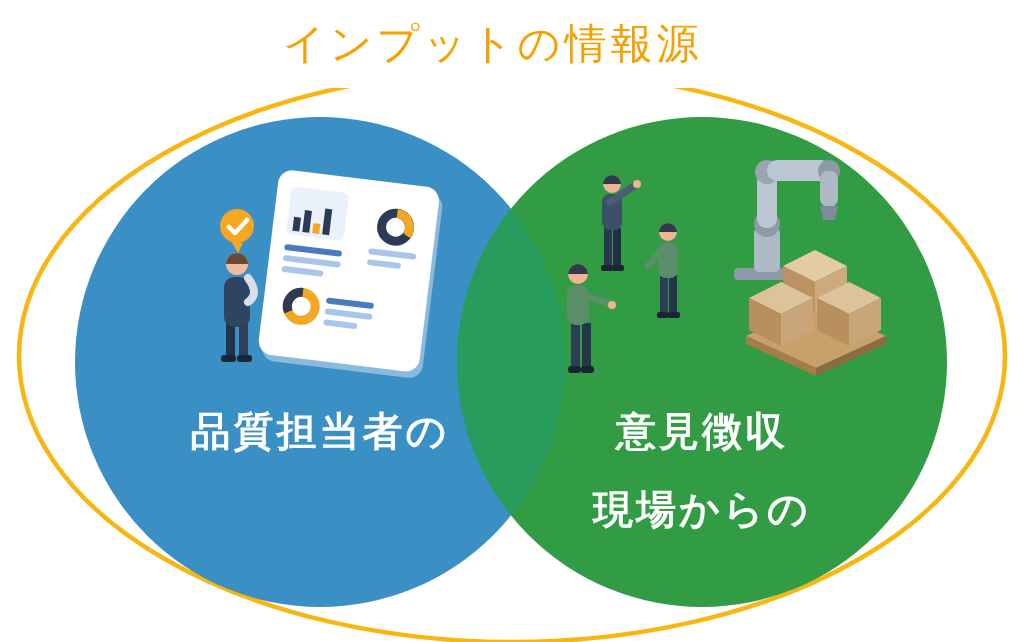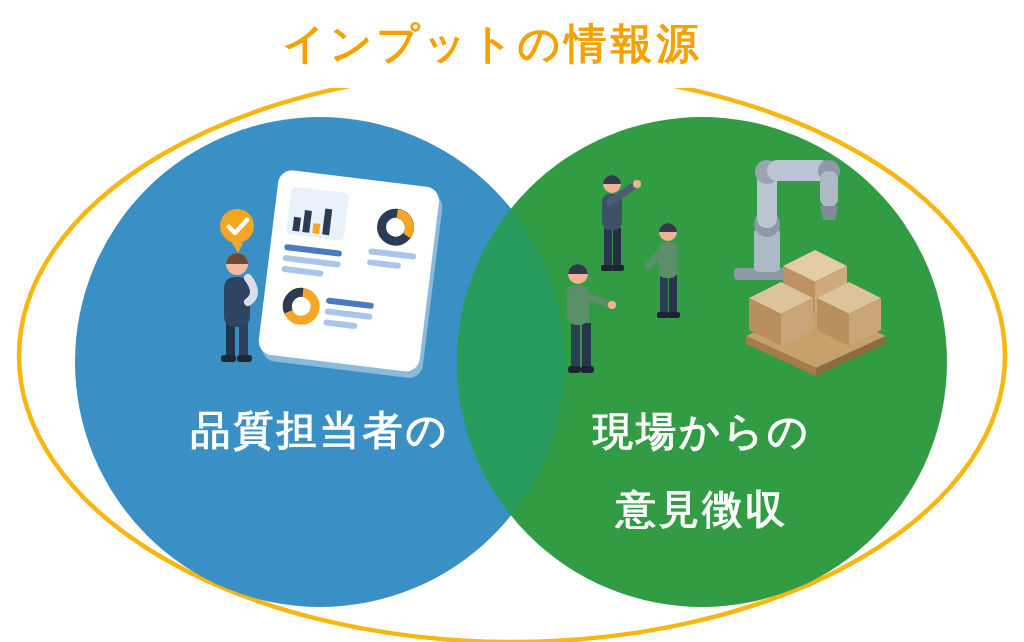--- a/index.html
+++ b/index.html
@@ -5,29 +5,29 @@
   * { margin: 0; padding: 0; box-sizing: border-box; }
   html, body { width: 1024px; height: 642px; background: #ffffff; }
   body { font-family: "Liberation Sans", "DejaVu Sans", sans-serif; }
   .stage { position: relative; width: 1024px; height: 642px; overflow: hidden; background: #ffffff; }
   .venn-svg { position: absolute; left: 0; top: 0; }
   .title-box {
     position: absolute; left: 240px; top: 0; width: 505px; height: 88px;
     background: #ffffff; display: flex; align-items: center; justify-content: center;
   }
   .title-text {
-    color: #F5A100; font-size: 42px; font-weight: bold; letter-spacing: 4px;
+    color: #F5A100; font-size: 42px; font-weight: normal; letter-spacing: 4px;
     white-space: nowrap;
   }
   .circle-label {
     position: absolute; width: 460px; text-align: center; color: #ffffff;
     font-weight: bold; font-size: 40px; letter-spacing: 3px;
   }
   .circle-label .line { line-height: 78px; white-space: nowrap; }
-  .left-label { left: 90px; top: 392px; font-family: Liberation Serif, serif; }
+  .left-label { left: 90px; top: 392px; }
   .right-label { left: 472px; top: 392px; }
 </style>
 </head>
 <body>
 
 <div class="stage">
 
   <svg class="venn-svg" width="1024" height="642" viewBox="0 0 1024 642">
     <defs>
       <clipPath id="leftCircleClip">
@@ -164,17 +164,17 @@
 
   <div class="title-box">
     <div class="title-text">インプットの情報源</div>
   </div>
 
   <div class="circle-label left-label">
     <div class="line">品質担当者の</div>
   </div>
 
   <div class="circle-label right-label">
+    <div class="line">意見徴収</div>
     <div class="line">現場からの</div>
-    <div class="line">意見徴収</div>
   </div>
 
 </div>
 
 </body></html>

